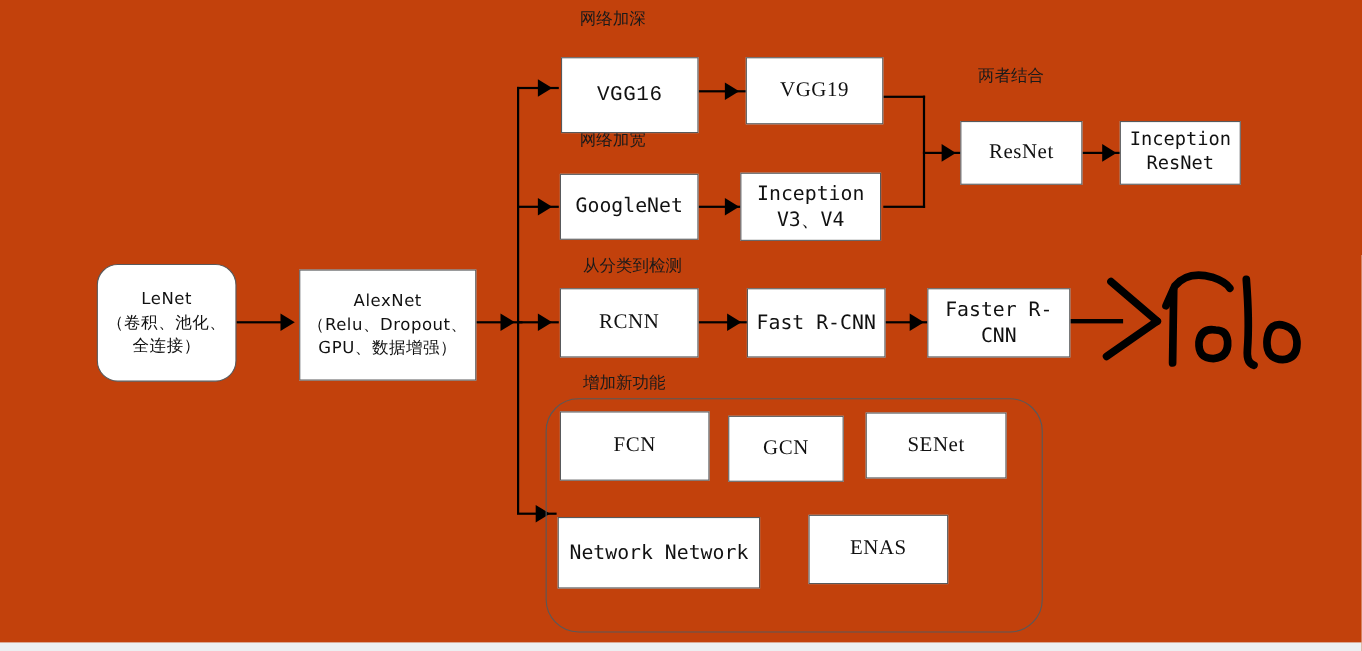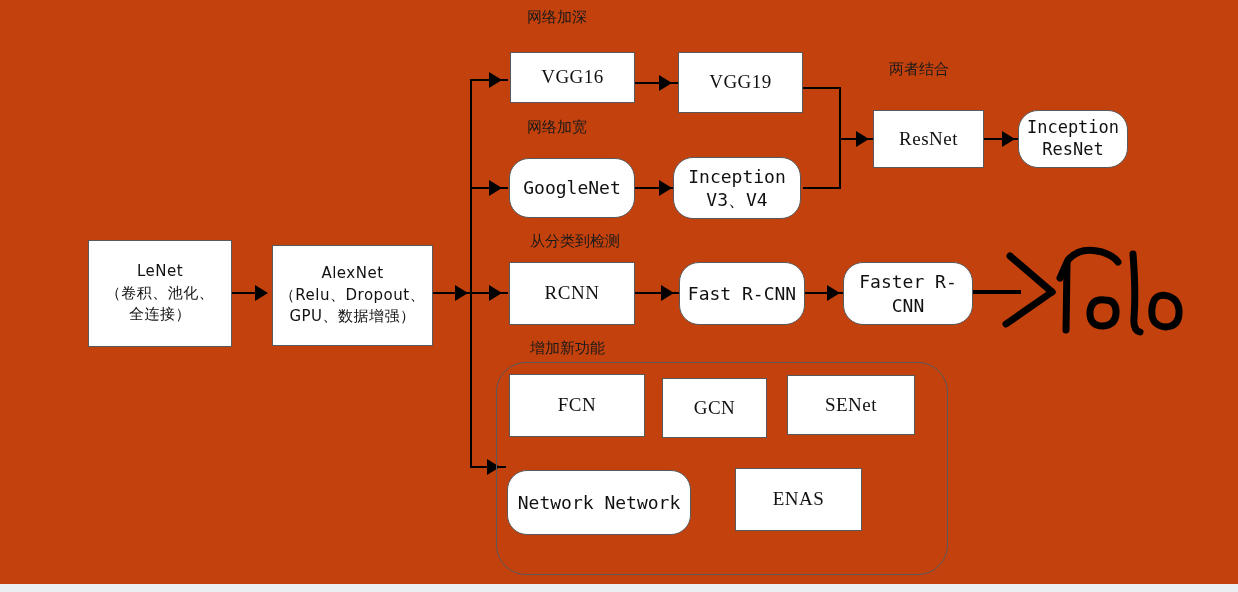--- a/index.html
+++ b/index.html
@@ -28,21 +28,20 @@
     font-family:"Liberation Serif","DejaVu Serif",serif;
     font-size:19px;
     color:#111;
     white-space:pre-line;
     letter-spacing:0.5px;
   }
   .node.mono{
     font-family:"DejaVu Sans Mono","Liberation Mono",monospace;
     letter-spacing:0px;
     font-size:18px;
-    border-radius:20px;
   }
   .node.small{font-size:17px;}
   .node.cjk{
     font-family:"DejaVu Sans","Liberation Sans",sans-serif;
     font-size:15px;
     line-height:1.45;
   }
   
   .group-box{
     position:absolute;
@@ -139,29 +138,29 @@
   <div class="arrowhead" style="left:1002px;top:131px;"></div>
 
   <div class="hline" style="left:635px;top:292px;width:48px;"></div>
   <div class="arrowhead" style="left:661px;top:285px;"></div>
 
   <div class="hline" style="left:802px;top:292px;width:47px;"></div>
   <div class="arrowhead" style="left:827px;top:285px;"></div>
 
   <div class="hline" style="left:973px;top:290px;width:48px;height:4px;"></div>
 
-  <div class="node cjk" style="left:88px;top:240px;width:144px;height:107px;">LeNet
+  <div class="node cjk" style="left:88px;top:240px;width:127px;height:107px;border-radius:19px;">LeNet
 （卷积、池化、
 全连接）</div>
 
   <div class="node cjk" style="left:272px;top:245px;width:161px;height:101px;">AlexNet
 （Relu、Dropout、
 GPU、数据增强）</div>
 
-  <div class="node" style="left:510px;top:52px;width:125px;height:51px;">VGG16</div>
+  <div class="node" style="left:510px;top:52px;width:125px;height:69px;font-family:Liberation Mono, monospace;">VGG16</div>
 
   <div class="node" style="left:678px;top:52px;width:125px;height:61px;">VGG19</div>
 
   <div class="node mono" style="left:509px;top:158px;width:126px;height:60px;">GoogleNet</div>
 
   <div class="node mono" style="left:673px;top:157px;width:128px;height:62px;">Inception
 V3、V4</div>
 
   <div class="node" style="left:873px;top:110px;width:111px;height:58px;">ResNet</div>
 

